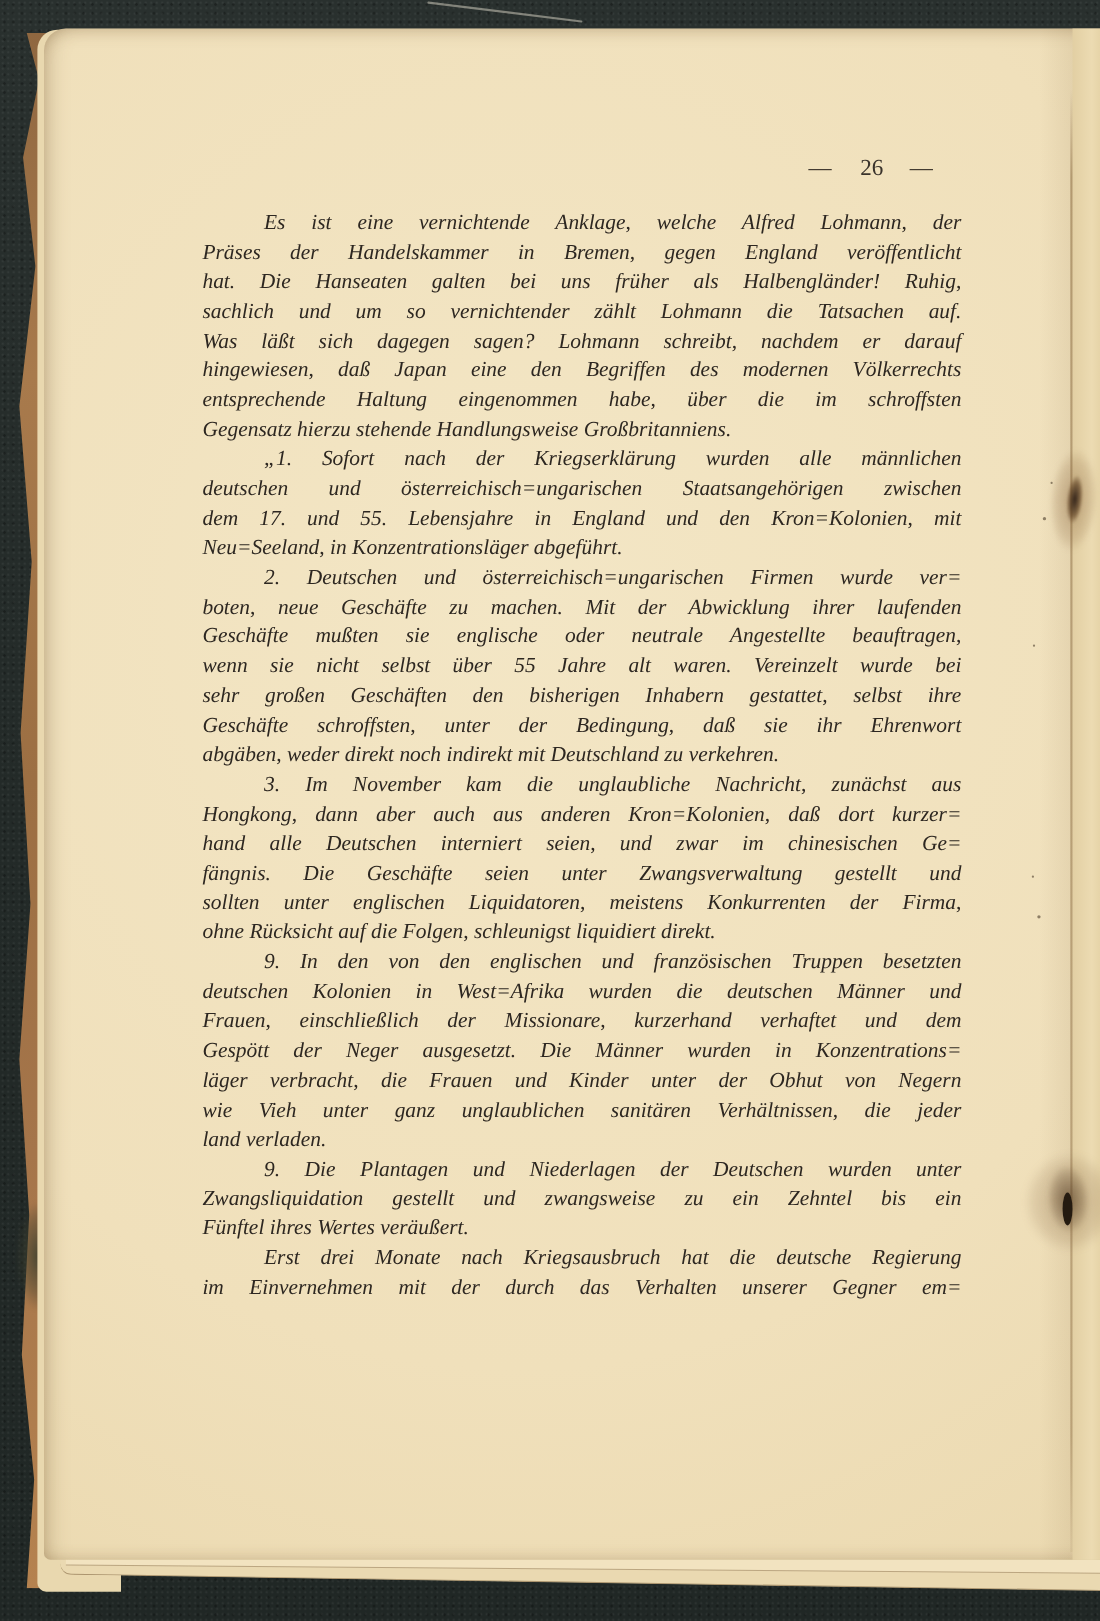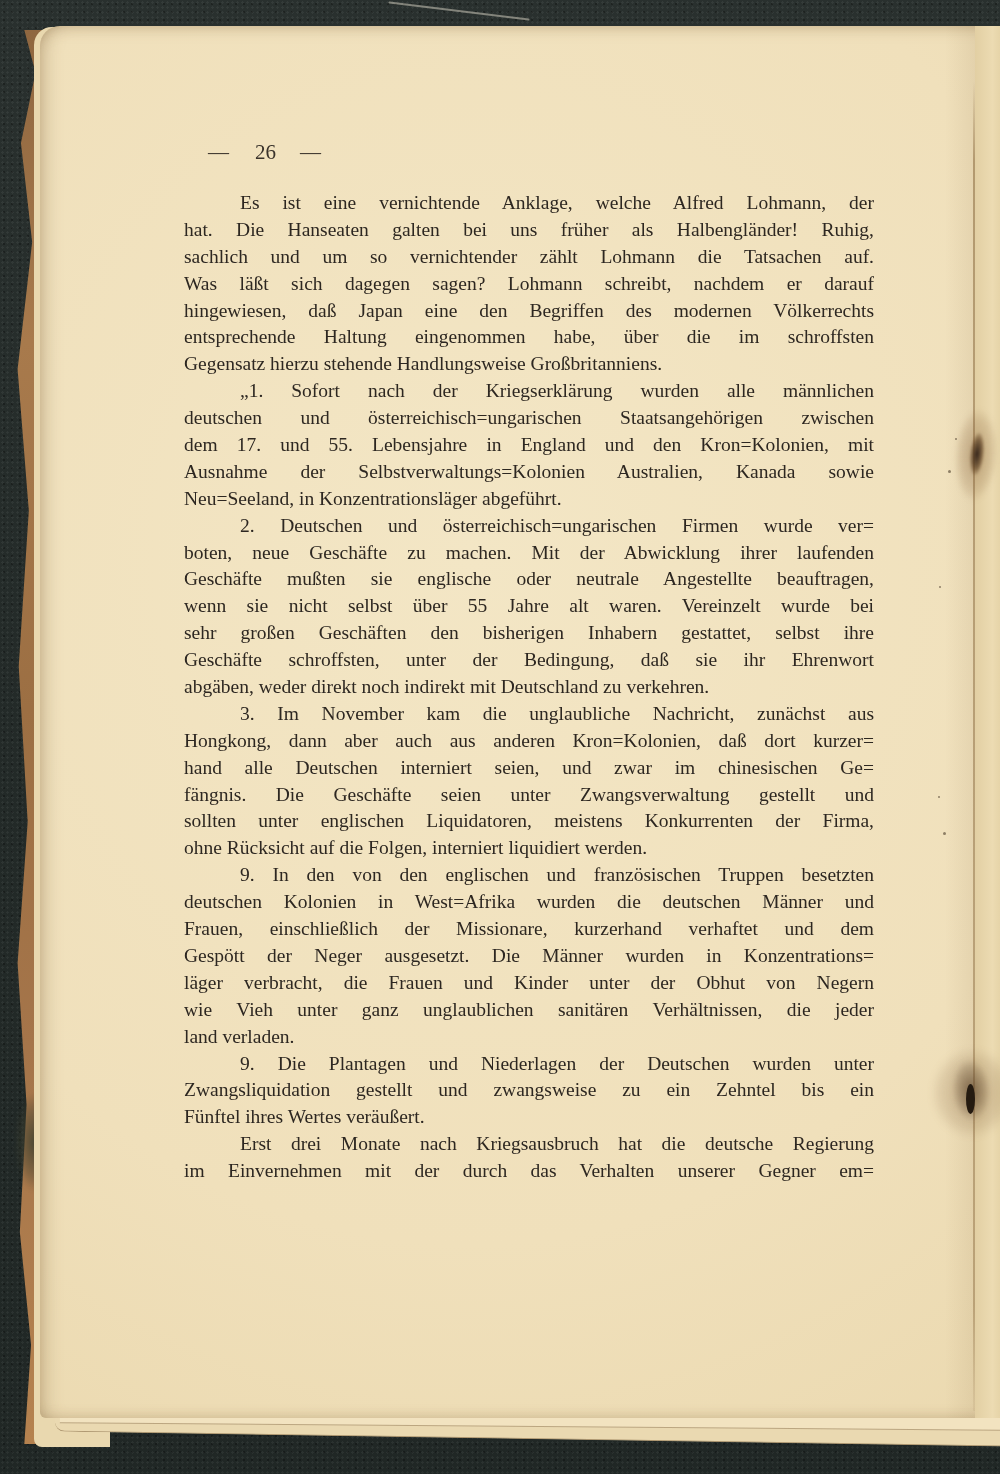--- a/index.html
+++ b/index.html
@@ -64,27 +64,27 @@
     filter:blur(2px);transform:rotate(-4deg);}
   .stain2-core{left:926px;top:1058px;width:9px;height:30px;border-radius:50%;z-index:8;
     background:#241a10;filter:blur(0.6px);}
   .speck{width:3px;height:3px;border-radius:50%;background:rgba(60,45,30,0.55);z-index:8;}
   .sp1{left:908px;top:444px;}
   .sp2{left:915px;top:412px;width:2px;height:2px;}
   .sp3{left:899px;top:560px;width:2px;height:2px;}
   .sp4{left:898px;top:770px;width:2px;height:2px;}
   .sp5{left:903px;top:806px;}
   
-  .page-head{left:144px;top:114px;width:690px;text-align:left;z-index:9;
+  .page-head{left:144px;top:114px;width:690px;text-align:right;z-index:9;
     color:#3a332b;font-size:21px;}
   .page-head .dash{margin:0 24px;letter-spacing:2px;}
   .text-block{left:144px;top:164px;width:690px;z-index:9;color:#2d2721;
     font-size:19.5px;}
   .line{display:block;height:26.9px;line-height:26.9px;text-align:justify;
-    text-align-last:left;overflow:visible;}
+    text-align-last:left;overflow:visible;font-style:italic;}
   .line.just{text-align-last:justify;}
   .line.ind{padding-left:56px;}
 </style>
 </head>
 <body>
 
 <div class="abs fiber"></div>
 
 <div class="abs spine-strip"></div>
 <div class="abs dark-patch"></div>
@@ -111,44 +111,44 @@
   <div class="abs speck sp3"></div>
   <div class="abs speck sp4"></div>
   <div class="abs speck sp5"></div>
 
   <div class="abs page-head">
     <span class="dash">—</span><span>26</span><span class="dash">—</span>
   </div>
 
   <div class="abs text-block" id="text-block">
       <div class="line just ind">Es ist eine vernichtende Anklage, welche Alfred Lohmann, der</div>
+      <div class="line just">Präses der Handelskammer in Bremen, gegen England veröffentlicht</div>
       <div class="line just">hat. Die Hanseaten galten bei uns früher als Halbengländer! Ruhig,</div>
       <div class="line just">sachlich und um so vernichtender zählt Lohmann die Tatsachen auf.</div>
       <div class="line just">Was läßt sich dagegen sagen? Lohmann schreibt, nachdem er darauf</div>
       <div class="line just">hingewiesen, daß Japan eine den Begriffen des modernen Völkerrechts</div>
       <div class="line just">entsprechende Haltung eingenommen habe, über die im schroffsten</div>
       <div class="line">Gegensatz hierzu stehende Handlungsweise Großbritanniens.</div>
       <div class="line just ind">„1. Sofort nach der Kriegserklärung wurden alle männlichen</div>
       <div class="line just">deutschen und österreichisch=ungarischen Staatsangehörigen zwischen</div>
       <div class="line just">dem 17. und 55. Lebensjahre in England und den Kron=Kolonien, mit</div>
-      <div class="line just">Ausnahme der Selbstverwaltungs=Kolonien Australien, Kanada sowie</div>
       <div class="line">Neu=Seeland, in Konzentrationsläger abgeführt.</div>
       <div class="line just ind">2. Deutschen und österreichisch=ungarischen Firmen wurde ver=</div>
       <div class="line just">boten, neue Geschäfte zu machen. Mit der Abwicklung ihrer laufenden</div>
       <div class="line just">Geschäfte mußten sie englische oder neutrale Angestellte beauftragen,</div>
       <div class="line just">wenn sie nicht selbst über 55 Jahre alt waren. Vereinzelt wurde bei</div>
       <div class="line just">sehr großen Geschäften den bisherigen Inhabern gestattet, selbst ihre</div>
       <div class="line just">Geschäfte schroffsten, unter der Bedingung, daß sie ihr Ehrenwort</div>
       <div class="line">abgäben, weder direkt noch indirekt mit Deutschland zu verkehren.</div>
       <div class="line just ind">3. Im November kam die unglaubliche Nachricht, zunächst aus</div>
       <div class="line just">Hongkong, dann aber auch aus anderen Kron=Kolonien, daß dort kurzer=</div>
       <div class="line just">hand alle Deutschen interniert seien, und zwar im chinesischen Ge=</div>
       <div class="line just">fängnis. Die Geschäfte seien unter Zwangsverwaltung gestellt und</div>
       <div class="line just">sollten unter englischen Liquidatoren, meistens Konkurrenten der Firma,</div>
-      <div class="line">ohne Rücksicht auf die Folgen, interniert liquidiert werden.</div>
+      <div class="line">ohne Rücksicht auf die Folgen, schleunigst liquidiert direkt.</div>
       <div class="line just ind">9. In den von den englischen und französischen Truppen besetzten</div>
       <div class="line just">deutschen Kolonien in West=Afrika wurden die deutschen Männer und</div>
       <div class="line just">Frauen, einschließlich der Missionare, kurzerhand verhaftet und dem</div>
       <div class="line just">Gespött der Neger ausgesetzt. Die Männer wurden in Konzentrations=</div>
       <div class="line just">läger verbracht, die Frauen und Kinder unter der Obhut von Negern</div>
       <div class="line just">wie Vieh unter ganz unglaublichen sanitären Verhältnissen, die jeder</div>
       <div class="line">land verladen.</div>
       <div class="line just ind">9. Die Plantagen und Niederlagen der Deutschen wurden unter</div>
       <div class="line just">Zwangsliquidation gestellt und zwangsweise zu ein Zehntel bis ein</div>
       <div class="line">Fünftel ihres Wertes veräußert.</div>

